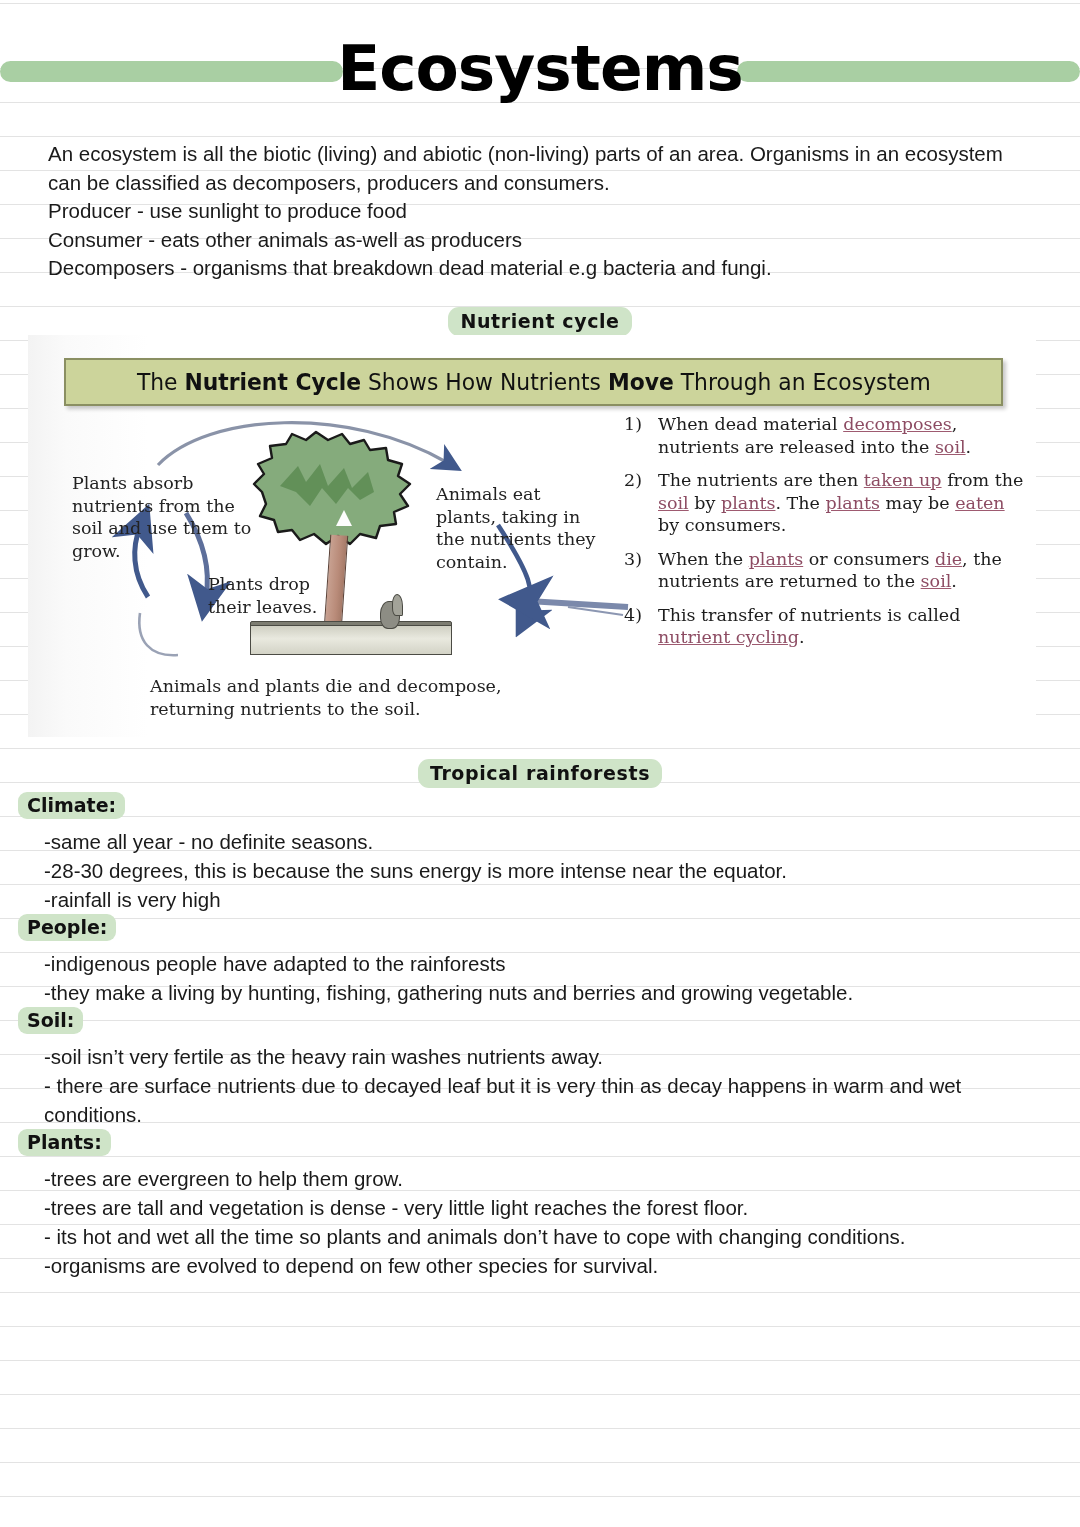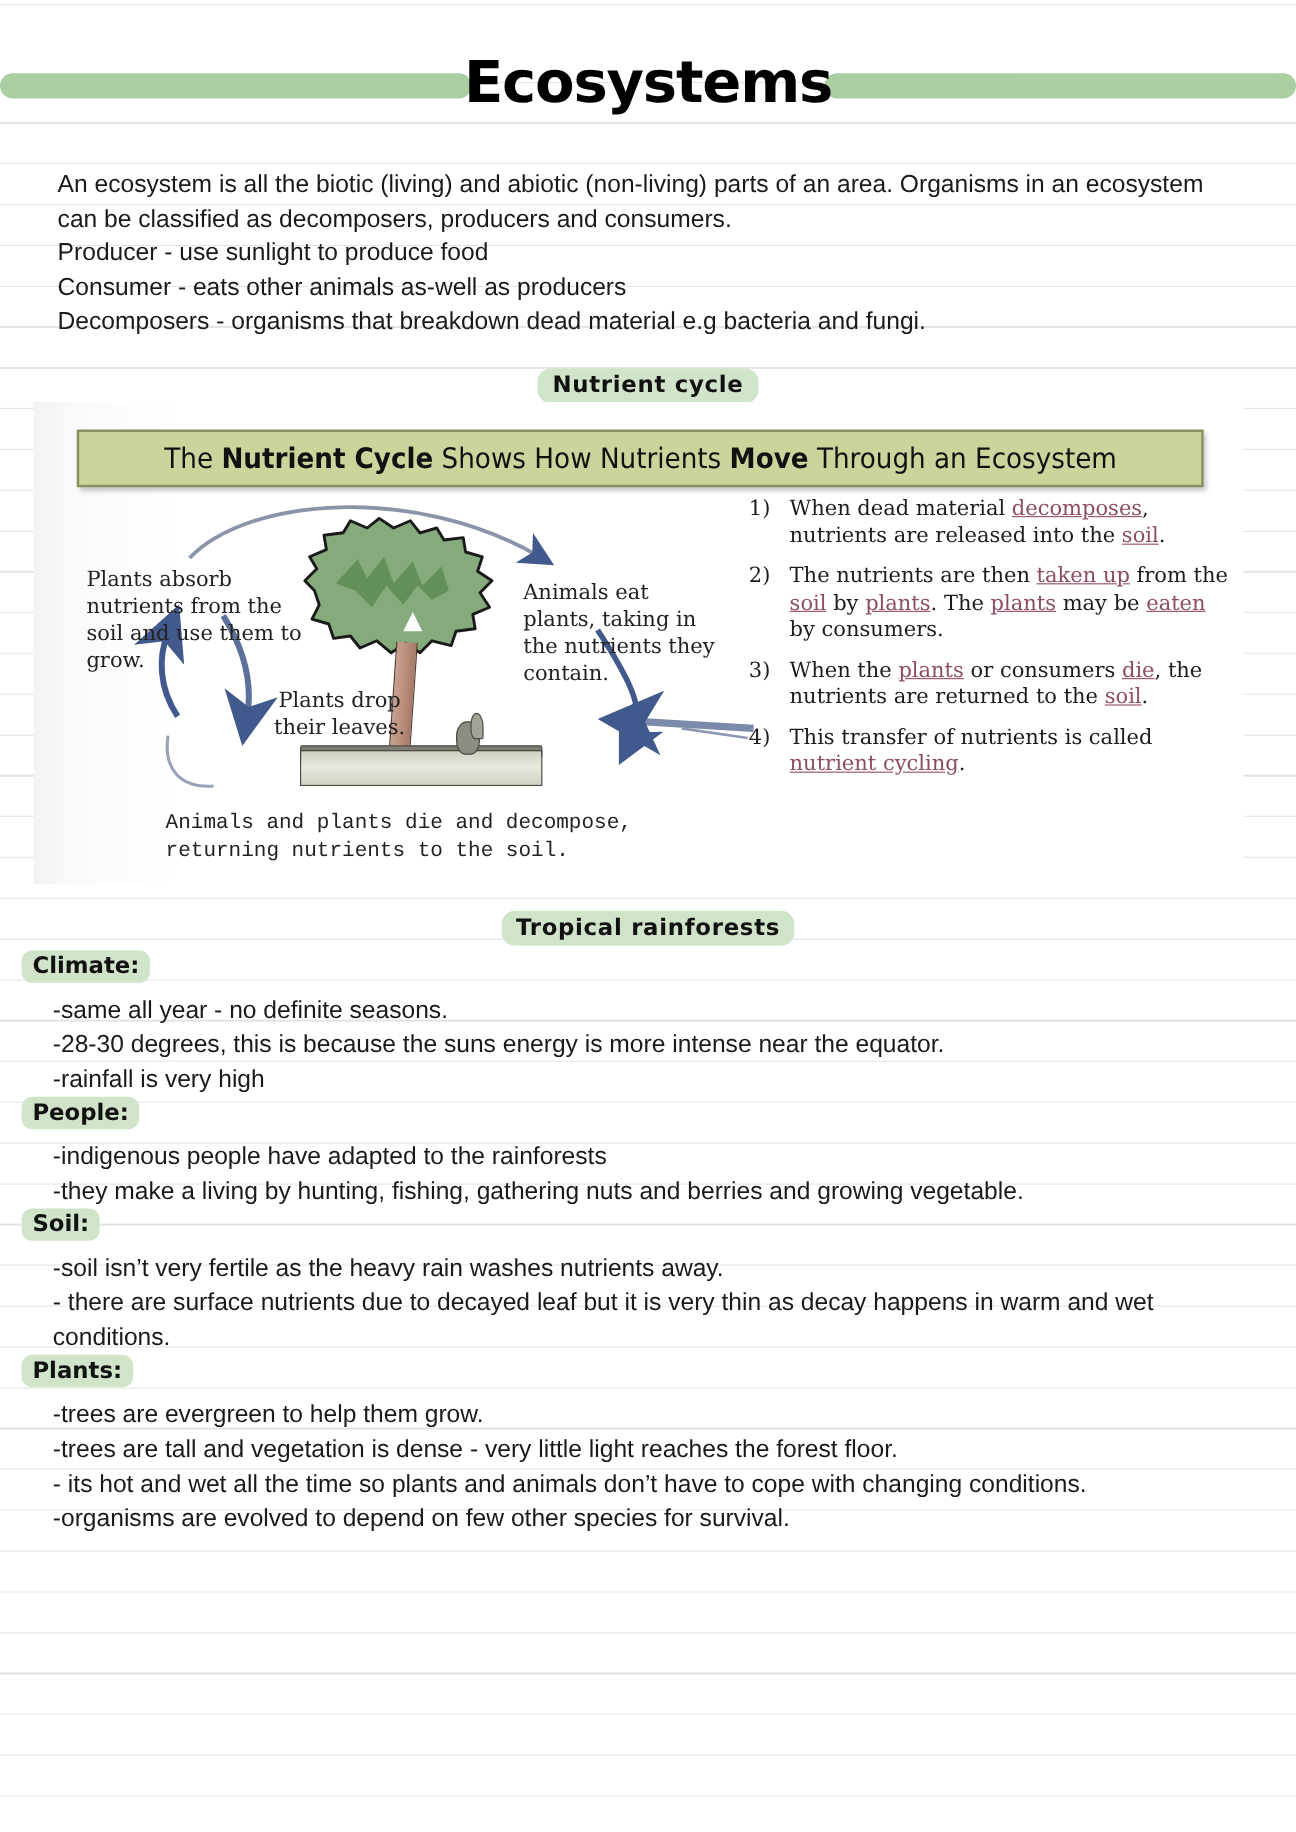--- a/index.html
+++ b/index.html
@@ -33,21 +33,21 @@
   }
   .title-bar{
     height:21px;border-radius:11px;background:#a9cfa3;flex:1 1 auto;
     position:relative;top:2px;
   }
   .title-bar.left{margin-right:-6px;}
   .title-bar.right{margin-left:-6px;}
   .title-text{
     font-family:"DejaVu Sans", sans-serif;
     font-weight:bold;
-    font-size:48px;
+    font-size:63px;
     line-height:78px;
     letter-spacing:-1px;
     color:#000;
     white-space:nowrap;
     flex:0 0 auto;
     z-index:3;
   }
 
   
   .intro{
@@ -91,23 +91,23 @@
     font-size:23.5px;color:#111;white-space:nowrap;
     transform:scaleX(.93);
   }
   .diag-header-txt b{font-weight:bold;}
   .dg-text{
     position:absolute;
     font-family:"DejaVu Serif", serif;
     font-size:17.5px;line-height:22.5px;color:#222;
   }
   #dg-absorb{left:44px;top:137px;width:180px;}
-  #dg-drop{left:180px;top:238px;width:150px;text-align:center;}
+  #dg-drop{left:180px;top:238px;width:150px;}
   #dg-animals{left:408px;top:148px;width:160px;}
-  #dg-bottom{left:110px;top:340px;width:400px;font-family:Liberation Mono, monospace;}
+  #dg-bottom{left:122px;top:340px;width:400px;}
   .dg-list{
     position:absolute;left:596px;top:78px;width:400px;
     font-family:"DejaVu Serif", serif;
     font-size:17.5px;line-height:22.5px;color:#1c1c1c;
   }
   .dg-li{display:flex;margin-bottom:11px;}
   .dg-num{flex:0 0 34px;text-align:left;}
   .dg-body{flex:1 1 auto;}
   .ul{ text-decoration:underline; text-decoration-color:#9e5a70; color:#8d4c63;}
 

